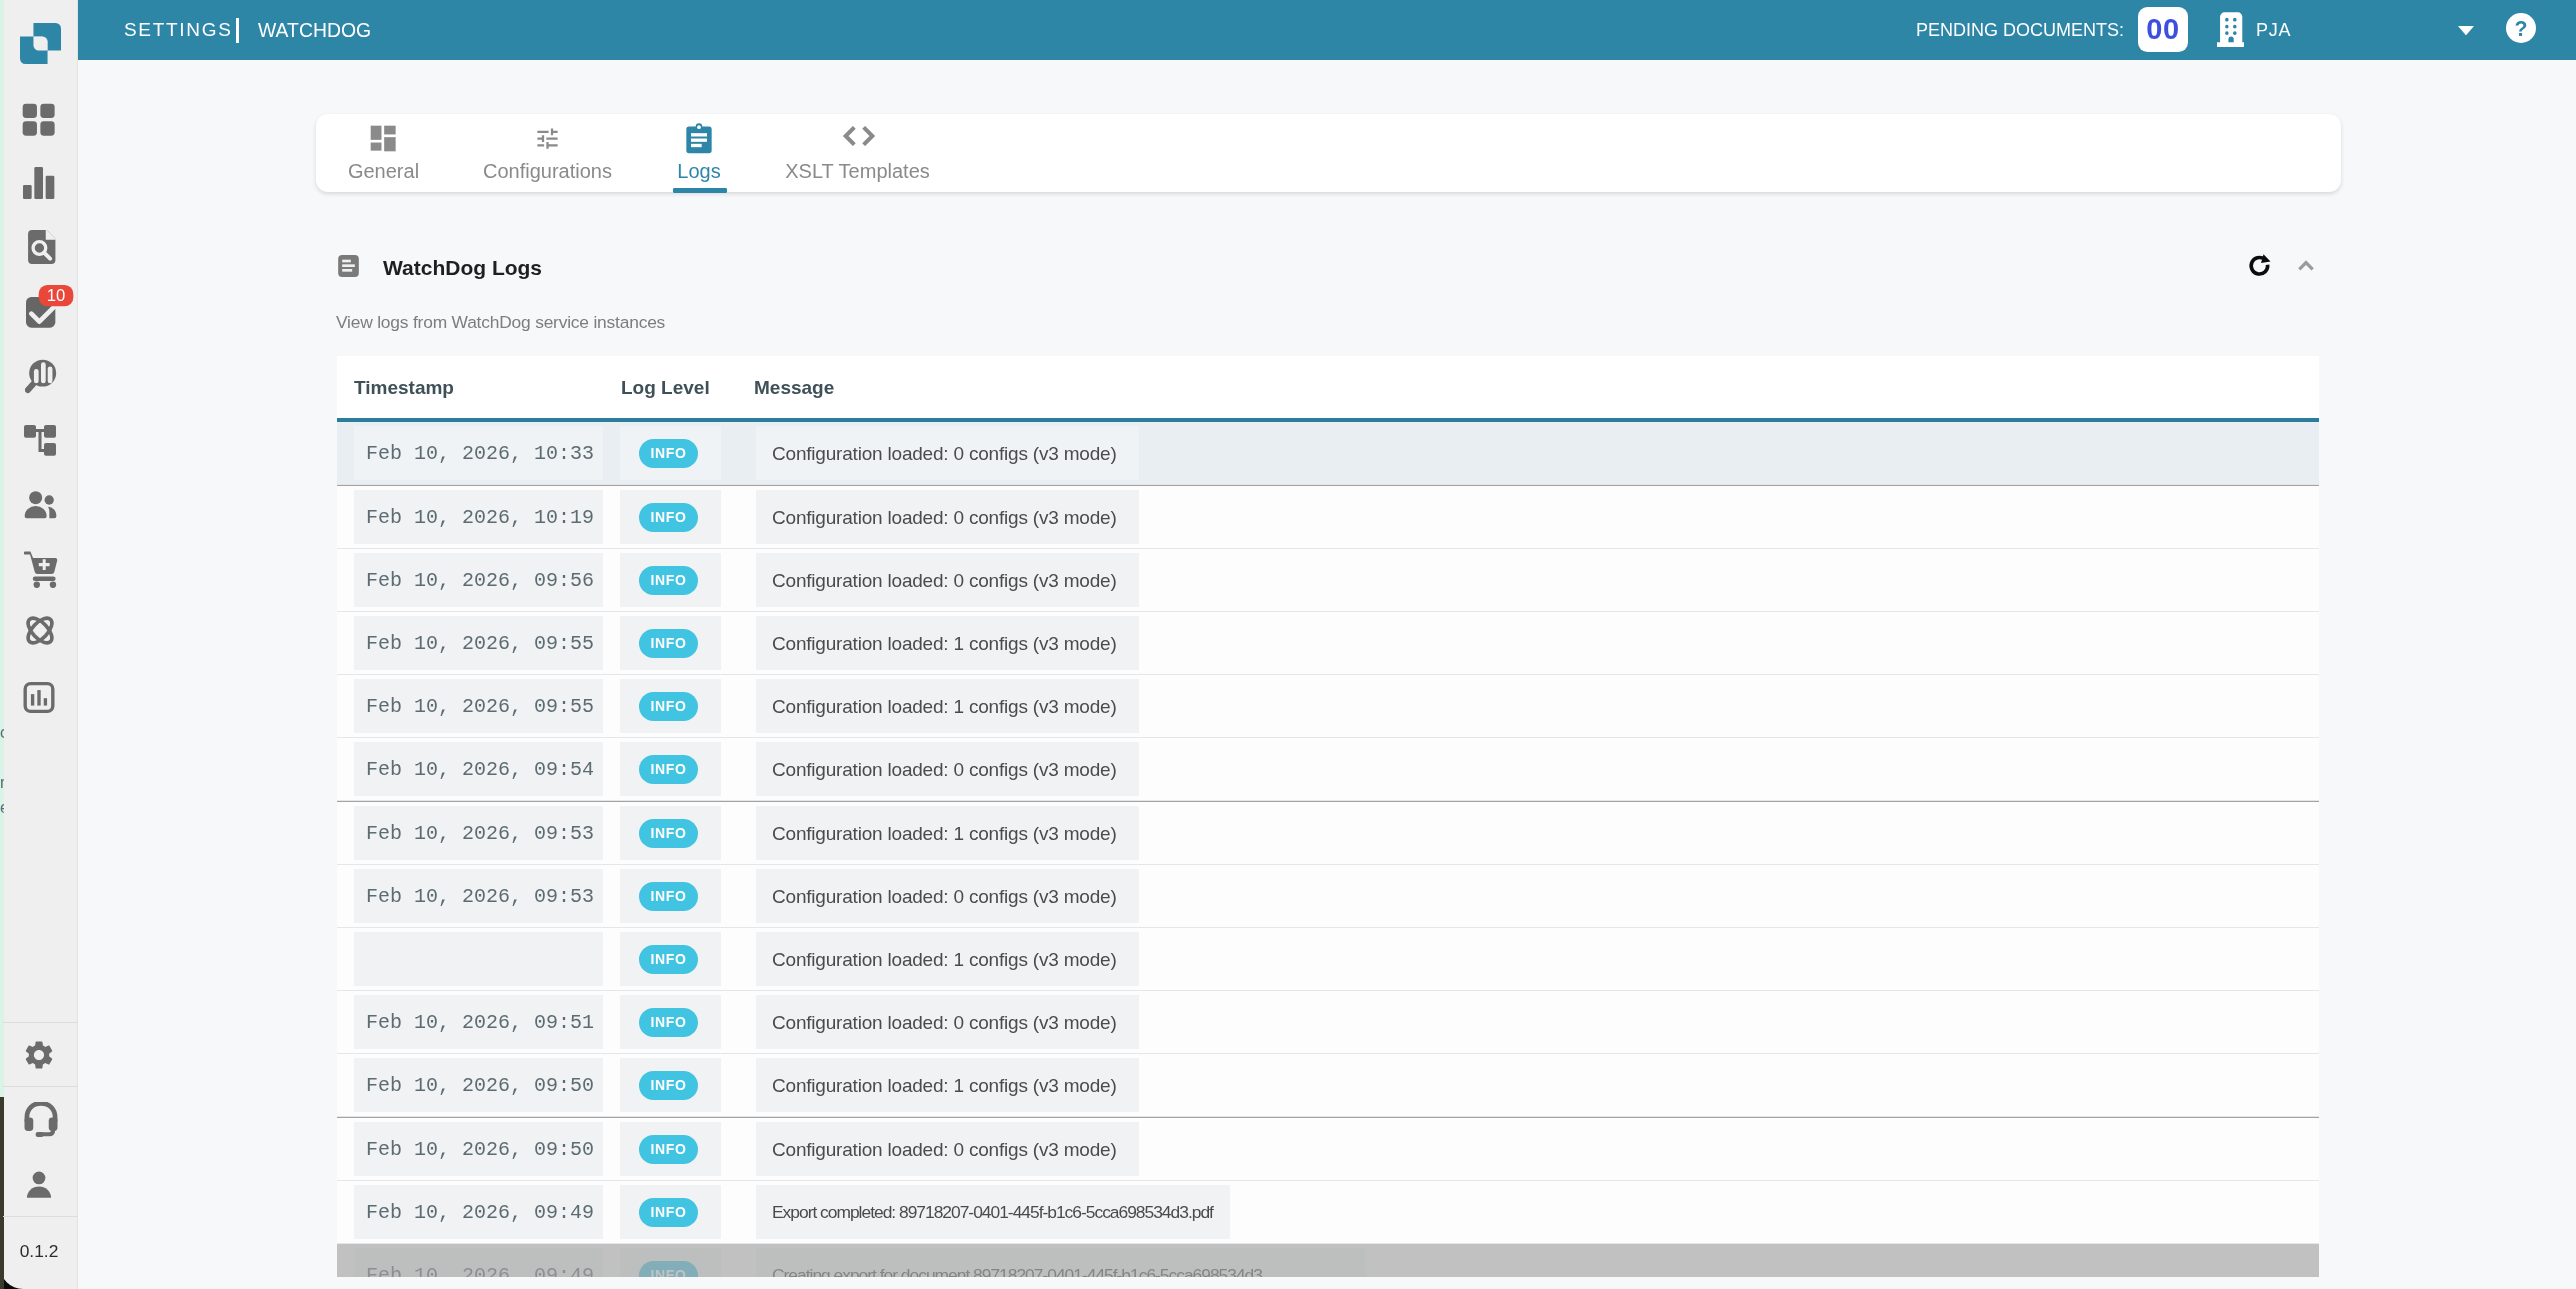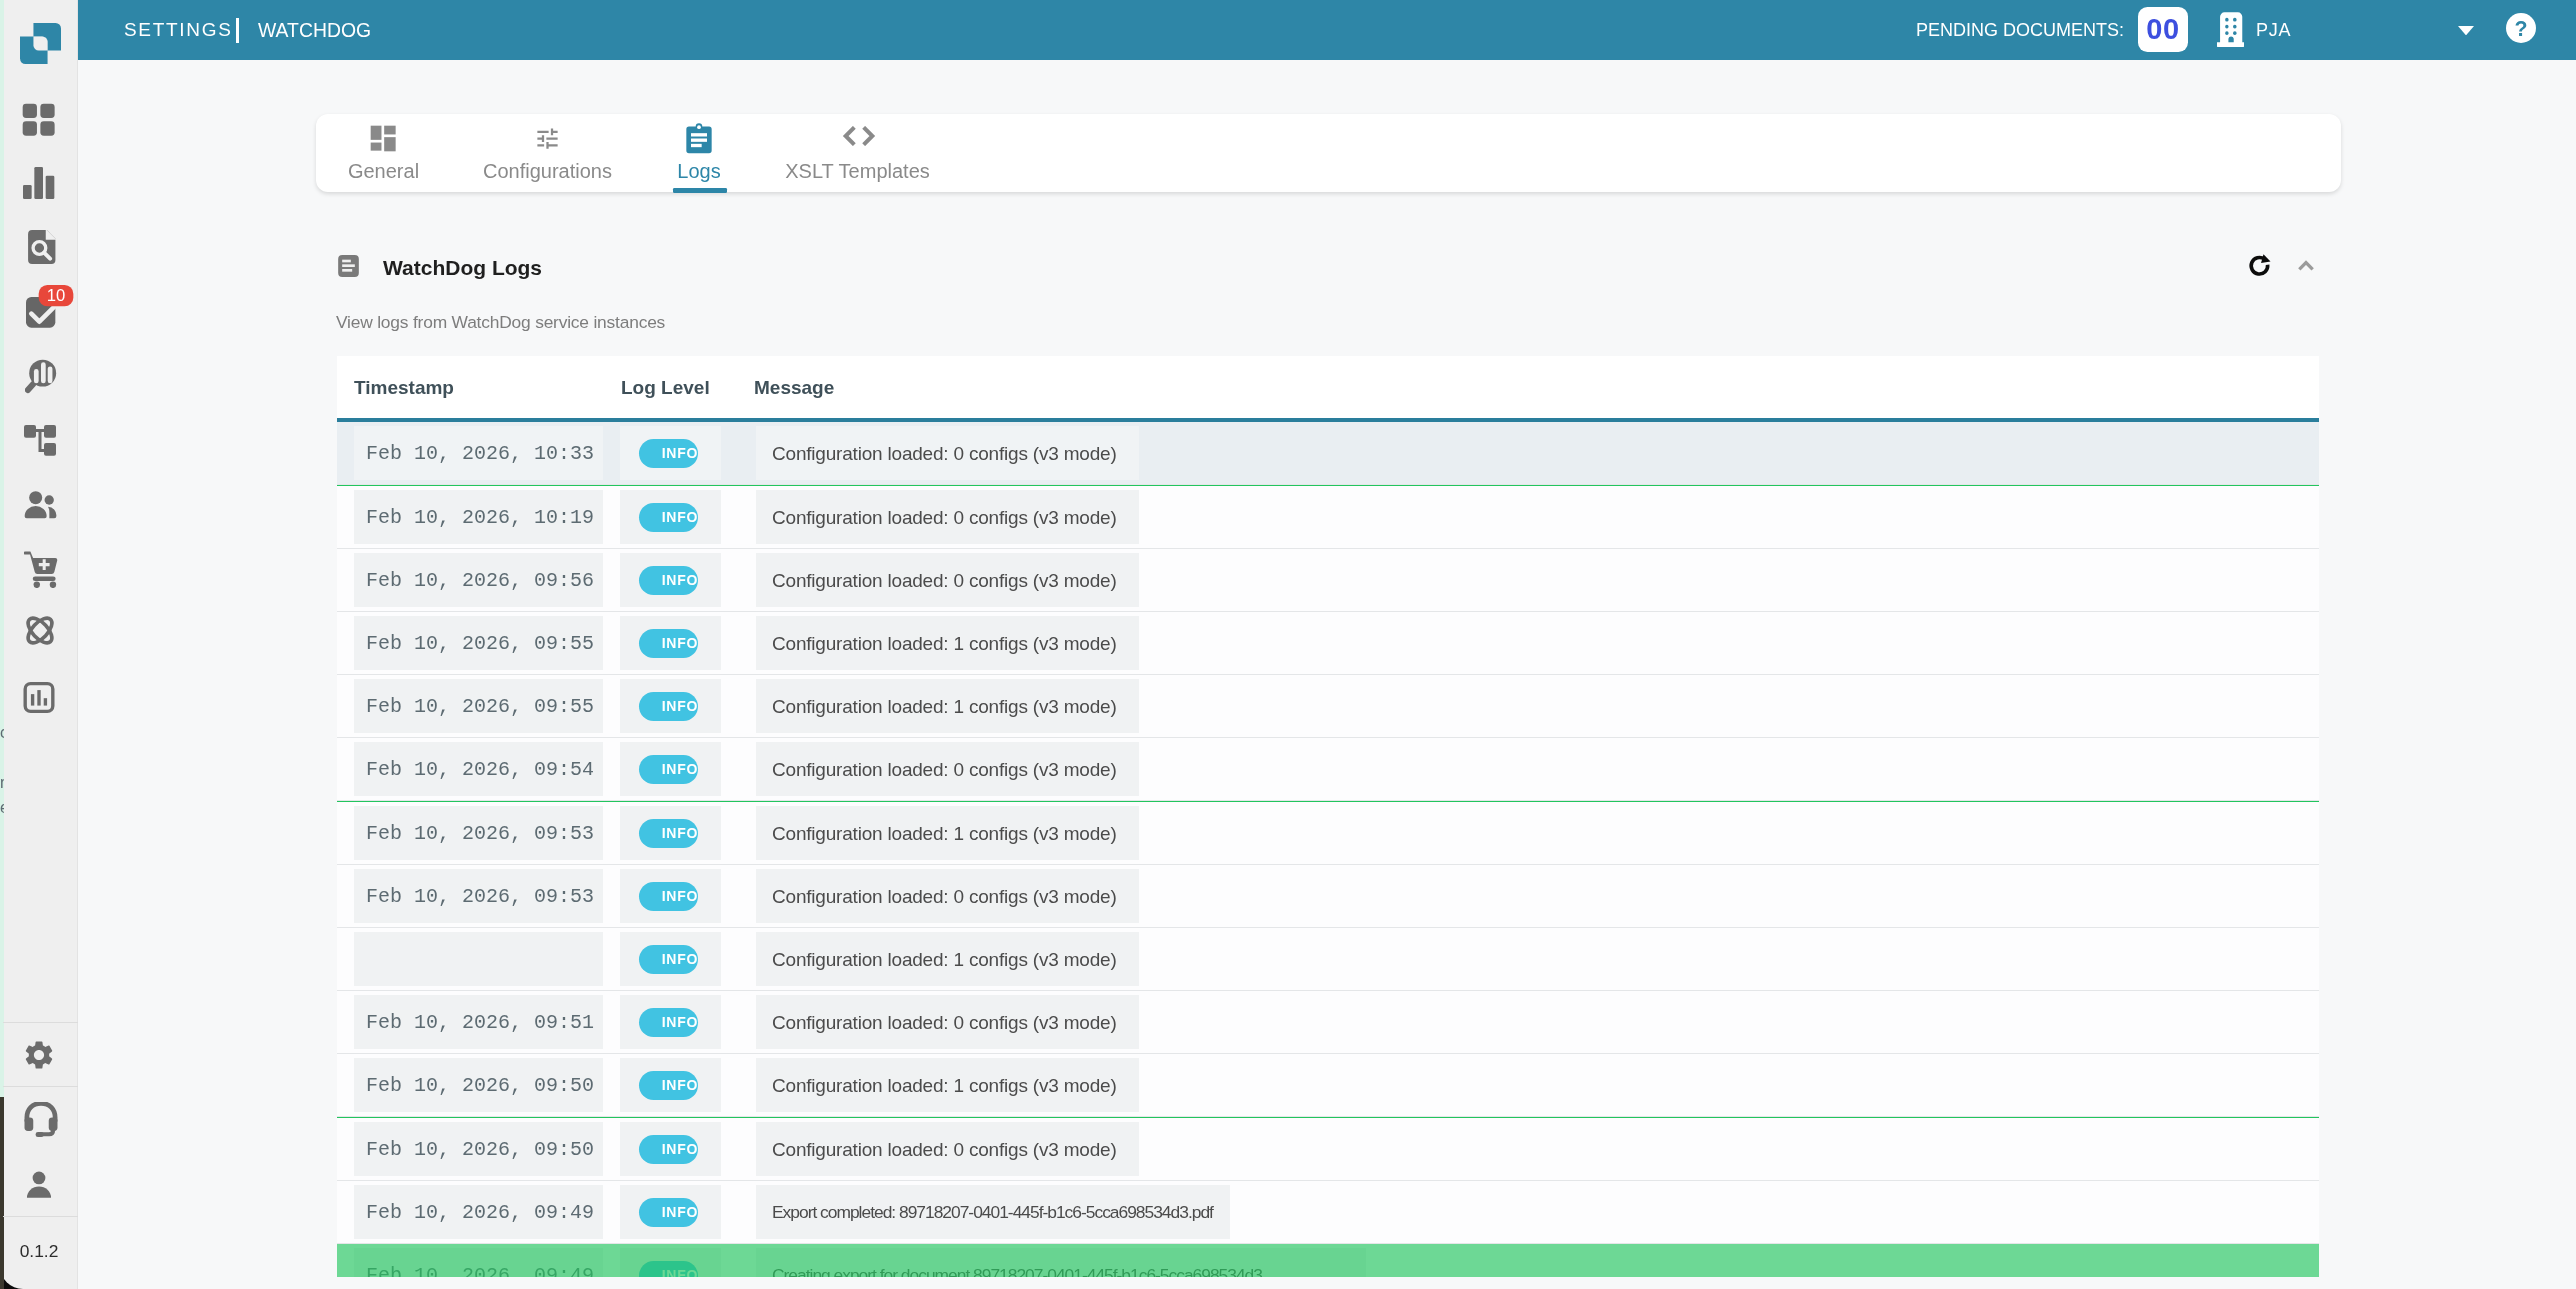--- a/index.html
+++ b/index.html
@@ -30,33 +30,33 @@
     border-radius:12px; box-shadow:0 2px 4.7px rgba(0,0,0,0.13); }
   .tab { position:absolute; top:114px; height:78px; text-align:center; }
   .tab .tlabel { position:absolute; left:0; right:0; top:46px; font-size:20px; font-weight:normal; color:#8a8a8a; }
   .tab.active .tlabel { color:#2d86a8; }
   .tabind { position:absolute; left:673px; top:188px; width:54px; height:4.7px; background:#2d86a8; border-radius:1.3px; }
 
   
   .sectitle { position:absolute; left:383px; top:256px; font-size:21px; font-weight:bold; color:#1f1f1f; }
   .subtitle { position:absolute; left:336px; top:312px; font-size:17.4px; color:#7d7d7d; letter-spacing:-0.2px; }
 
-  .tablewrap { position:absolute; left:337px; top:356px; width:1982px; height:921px; background:#22c55e; overflow:hidden; }
+  .tablewrap { position:absolute; left:337px; top:356px; width:1982px; height:921px; background:#a3a3a3; overflow:hidden; }
   .thead { position:absolute; left:0; top:0; width:1982px; height:62px; background:#fff; }
   .th { position:absolute; top:0; height:62px; line-height:64px; font-size:19px; font-weight:bold; color:#3f5059; }
   .tealline { position:absolute; left:0; top:62px; width:1982px; height:4.7px; background:#2a7e9c; }
 
   .row { position:absolute; left:0; width:1982px; height:63px; border-bottom:0.7px solid #e4e6e8; background:#fdfdfe; }
   .row.first { background:#e9eef2; }
   .cellrect { position:absolute; top:4px; height:54px; background:#f0f2f3; }
   .row.first .cellrect { background:#f0f3f5; }
   .ts { position:absolute; left:29px; top:0; height:63px; line-height:63px;
         font-family:"Liberation Mono", monospace; font-size:20px; color:#5d6b72; }
   .badge { position:absolute; left:302px; top:17px; width:59px; height:29px; background:#41c3e2; border-radius:14.7px;
-        color:#fff; font-size:14px; font-weight:bold; letter-spacing:0.7px; text-align:right; line-height:29.5px; }
+        color:#fff; font-size:14px; font-weight:bold; letter-spacing:0.7px; text-align:center; line-height:29.5px; }
   .msg { position:absolute; left:435px; top:0; height:63px; line-height:63px; font-size:19px; color:#4b4b4b; letter-spacing:-0.2px; }
 </style>
 </head>
 <body>
 
 <div class="topbar"></div>
 <div class="crumb" style="left:124px; font-size:19px; letter-spacing:1.7px;">SETTINGS</div>
 <div style="position:absolute; left:236px; top:18px; width:2.7px; height:25px; background:#fff;"></div>
 <div class="crumb" style="left:258px; letter-spacing:0;">WATCHDOG</div>
 <div class="hdr-right-label" style="right:452px; font-size:18px; letter-spacing:0;">PENDING DOCUMENTS:</div>

